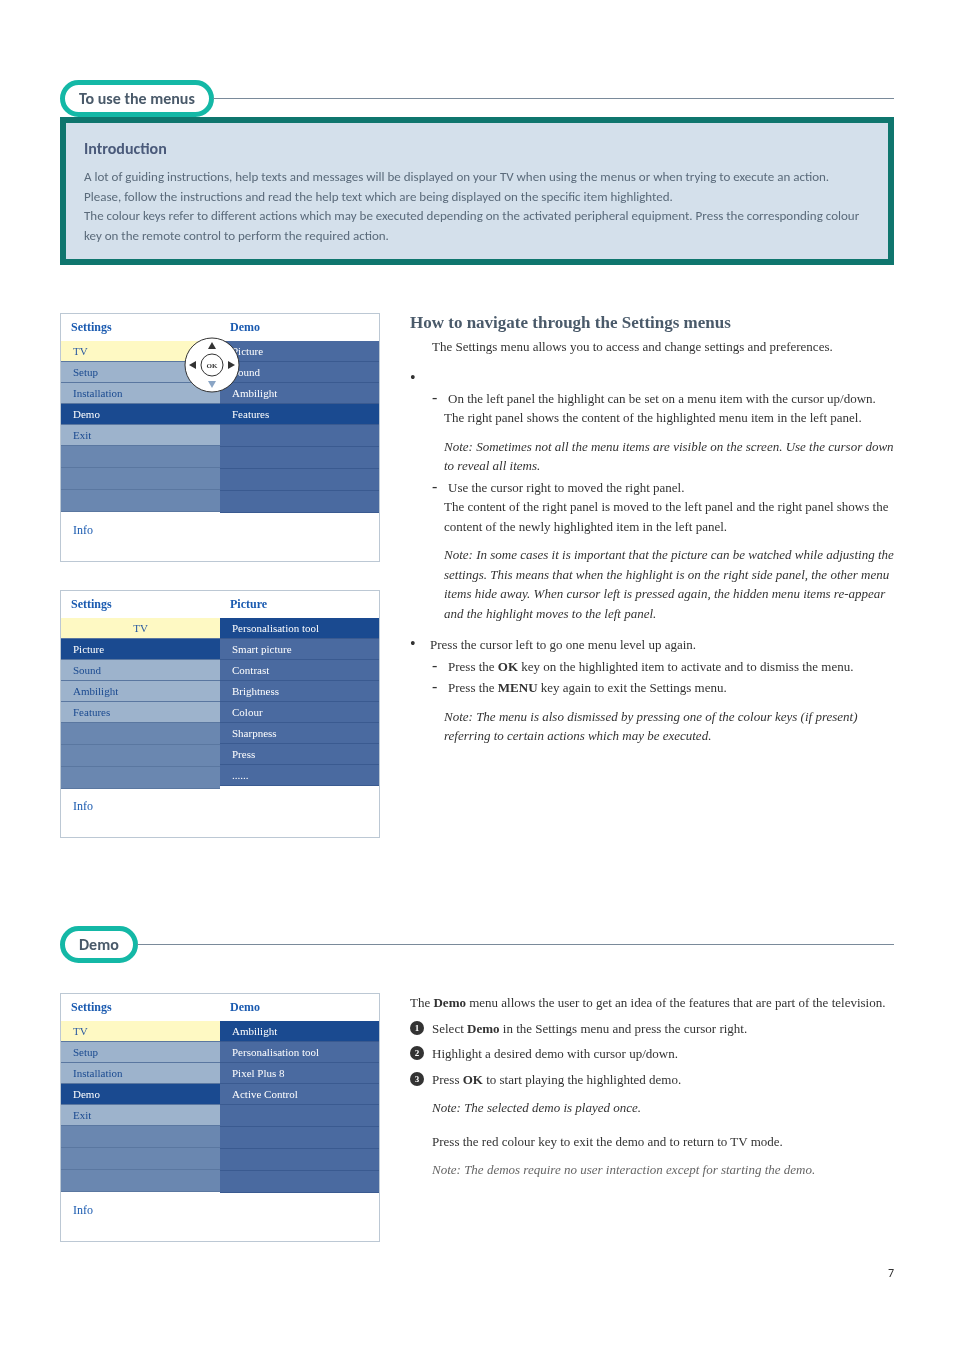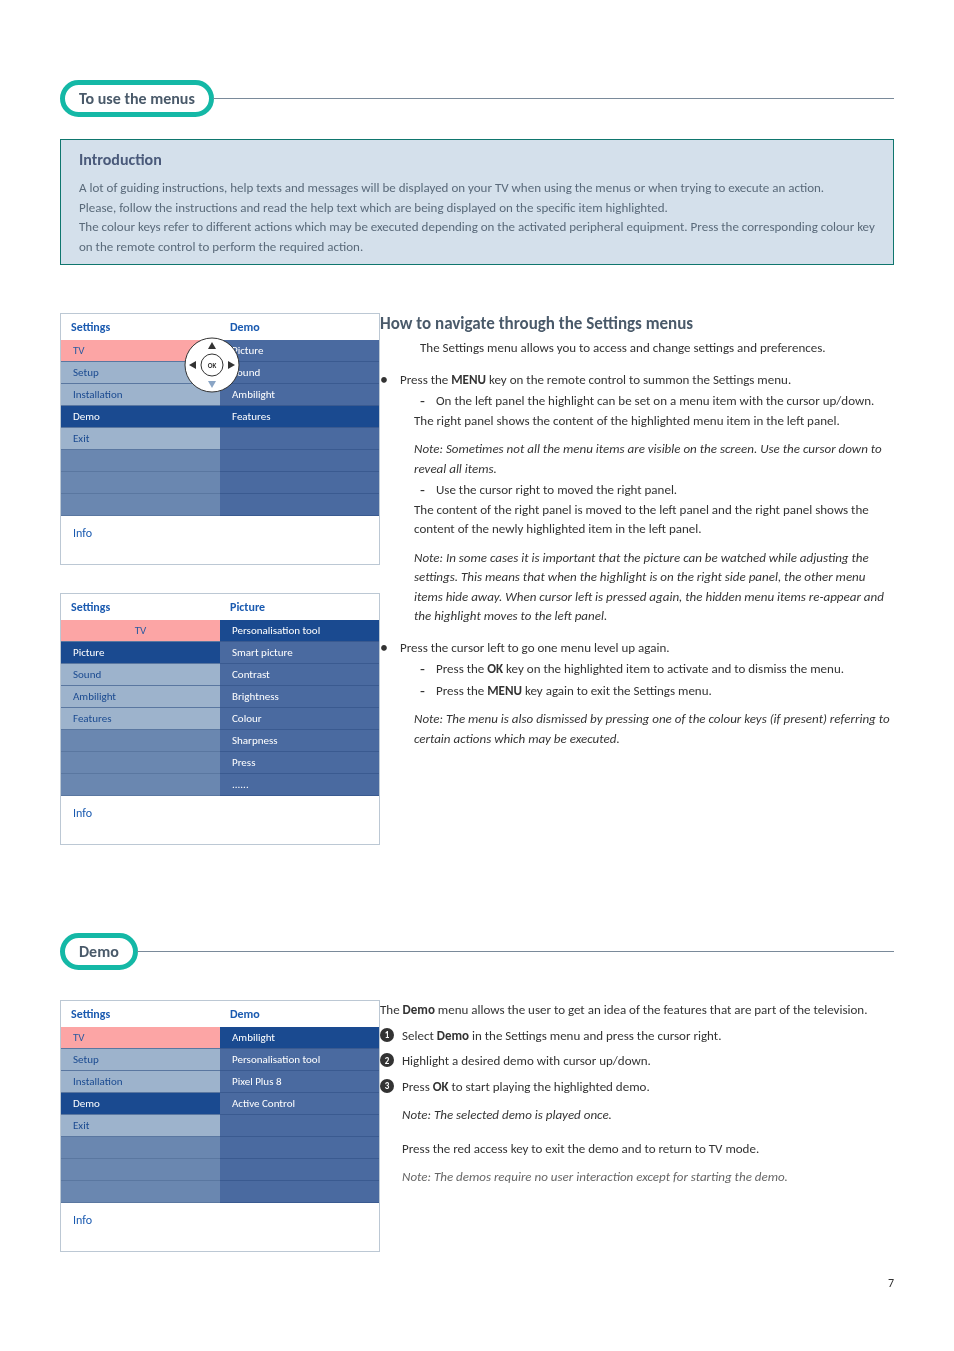--- a/index.html
+++ b/index.html
@@ -26,72 +26,73 @@
       gap: 0;
     }
     .pill-rule .rule {
       flex: 1;
       height: 1px;
       background: #7a8a9a;
       margin-left: -1px;
     }
     .intro-box {
       background: #d4e0eb;
-      border: 1px solid #0f766e;
-      padding: 8px 18px;
-      margin-top: 22px;
+      border: 6px solid #0f766e;
+      padding: 14px 18px;
       color: #5a6a7a;
       font-size: 13px;
       line-height: 1.5;
     }
     .intro-box h3 {
       color: #4a5a7a;
       font-size: 16px;
       margin-bottom: 6px;
       font-weight: bold;
     }
     .two-col {
       display: flex;
+      gap: 30px;
       margin-top: 48px;
       align-items: flex-start;
+      font-family: Liberation Serif, serif;
     }
     .left-col { width: 320px; flex-shrink: 0; }
     .right-col { flex: 1; }
     .menu-ill {
       border: 1px solid #bcc8d4;
       background: #fff;
       font-size: 12px;
       margin-bottom: 28px;
       position: relative;
     }
     .menu-title-row { display: flex; }
     .menu-title-row > div { padding: 6px 10px; color: #1a5ab0; font-weight: bold; }
     .menu-title-row .lcell { width: 50%; }
     .menu-title-row .rcell { width: 50%; }
     .menu-body { display: flex; }
     .menu-col { width: 50%; }
     .menu-item { padding: 4px 12px; color: #fff; font-size: 11px; }
     .menu-item.left-item { background: #6a87b0; border-bottom: 1px solid #5a77a0; }
     .menu-item.right-item { background: #4a6aa0; border-bottom: 1px solid #3a5a90; }
     .menu-item.sel { background: #1a4a90; color: #fff; }
-    .menu-item.txt-blue { background: #fca5a5; color: #2a5aa0; }
+    .menu-item.txt-blue { background: #fef9c3; color: #2a5aa0; }
     .menu-item.txt-darkblue { background: #9db3cc; color: #1a4a90; }
     .menu-item.empty { height: 22px; }
     .menu-info { padding: 10px 12px; color: #1a5ab0; font-size: 12px; min-height: 48px; }
     .ok-overlay {
       position: absolute;
       left: 122px;
       top: 22px;
       width: 58px;
       height: 58px;
     }
     h2 { color: #4a5a6a; font-size: 17px; font-weight: bold; margin-bottom: 4px; }
     .right-col p, .right-col div.txt { font-size: 13px; color: #333; line-height: 1.5; }
     .right-col .note { font-style: italic; color: #666; margin-top: 9px; }
-    .indent1 { margin-left: 40px; }
+    .indent1 { margin-left: 22px; }
     .indent2 { margin-left: 34px; }
     .bullet-row { display: flex; gap: 6px; margin-top: 12px; }
     .bullet-row .bul { width: 14px; flex-shrink: 0; }
     .sub-dash { display: flex; gap: 6px; margin-top: 2px; }
     .sub-dash .dash { width: 10px; flex-shrink: 0; }
     .demo-section { margin-top: 60px; }
     .num-step { display: flex; gap: 8px; margin-top: 6px; align-items: flex-start; }
     .num-circle {
       width: 14px; height: 14px; border-radius: 50%; background: #333; color: #fff;
       font-size: 9px; display: flex; align-items: center; justify-content: center;
@@ -187,21 +188,20 @@
     </div>
 
   </div>
 
   <div class="right-col">
     <h2>How to navigate through the Settings menus</h2>
     <p class="indent1">The Settings menu allows you to access and change settings and preferences.</p>
 
     <div class="bullet-row">
       <div class="bul">•</div>
-      <div class="txt"><span>Press the </span><b>MENU</b><span> key on the remote control to summon the Settings menu.</span></div>
     </div>
     <div class="indent1 sub-dash">
       <div class="dash">-</div>
       <div class="txt">On the left panel the highlight can be set on a menu item with the cursor up/down.</div>
     </div>
     <div class="txt indent2">The right panel shows the content of the highlighted menu item in the left panel.</div>
     <div class="txt note indent2">Note: Sometimes not all the menu items are visible on the screen. Use the cursor down to reveal all items.</div>
 
     <div class="indent1 sub-dash">
       <div class="dash">-</div>
@@ -279,19 +279,19 @@
         <div class="txt">Highlight a desired demo with cursor up/down.</div>
       </div>
       <div class="num-step">
         <div class="num-circle">3</div>
         <div style="flex:1;">
           <div class="txt"><span>Press </span><b>OK</b><span> to start playing the highlighted demo.</span></div>
           <div class="txt note">Note: The selected demo is played once.</div>
         </div>
       </div>
 
-      <p style="margin-top:14px; margin-left:22px;">Press the red access key to exit the demo and to return to TV mode.</p>
+      <p style="margin-top:14px; margin-left:22px;">Press the red colour key to exit the demo and to return to TV mode.</p>
       <p class="note" style="margin-left:22px;">Note: The demos require no user interaction except for starting the demo.</p>
     </div>
   </div>
 </div>
 
 <div class="page-num">7</div>
 
 </body></html>

